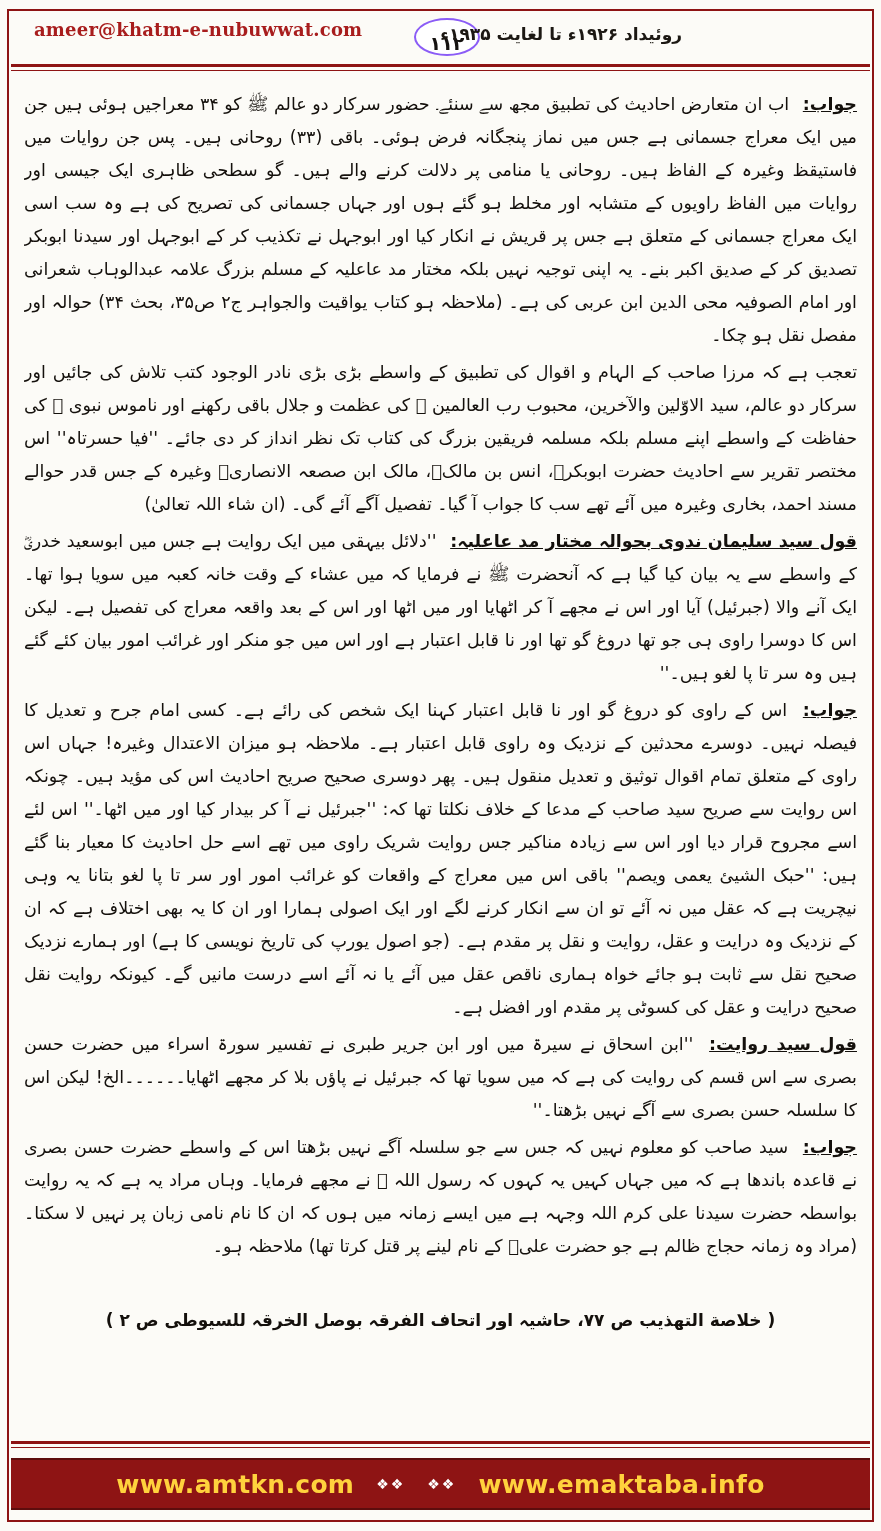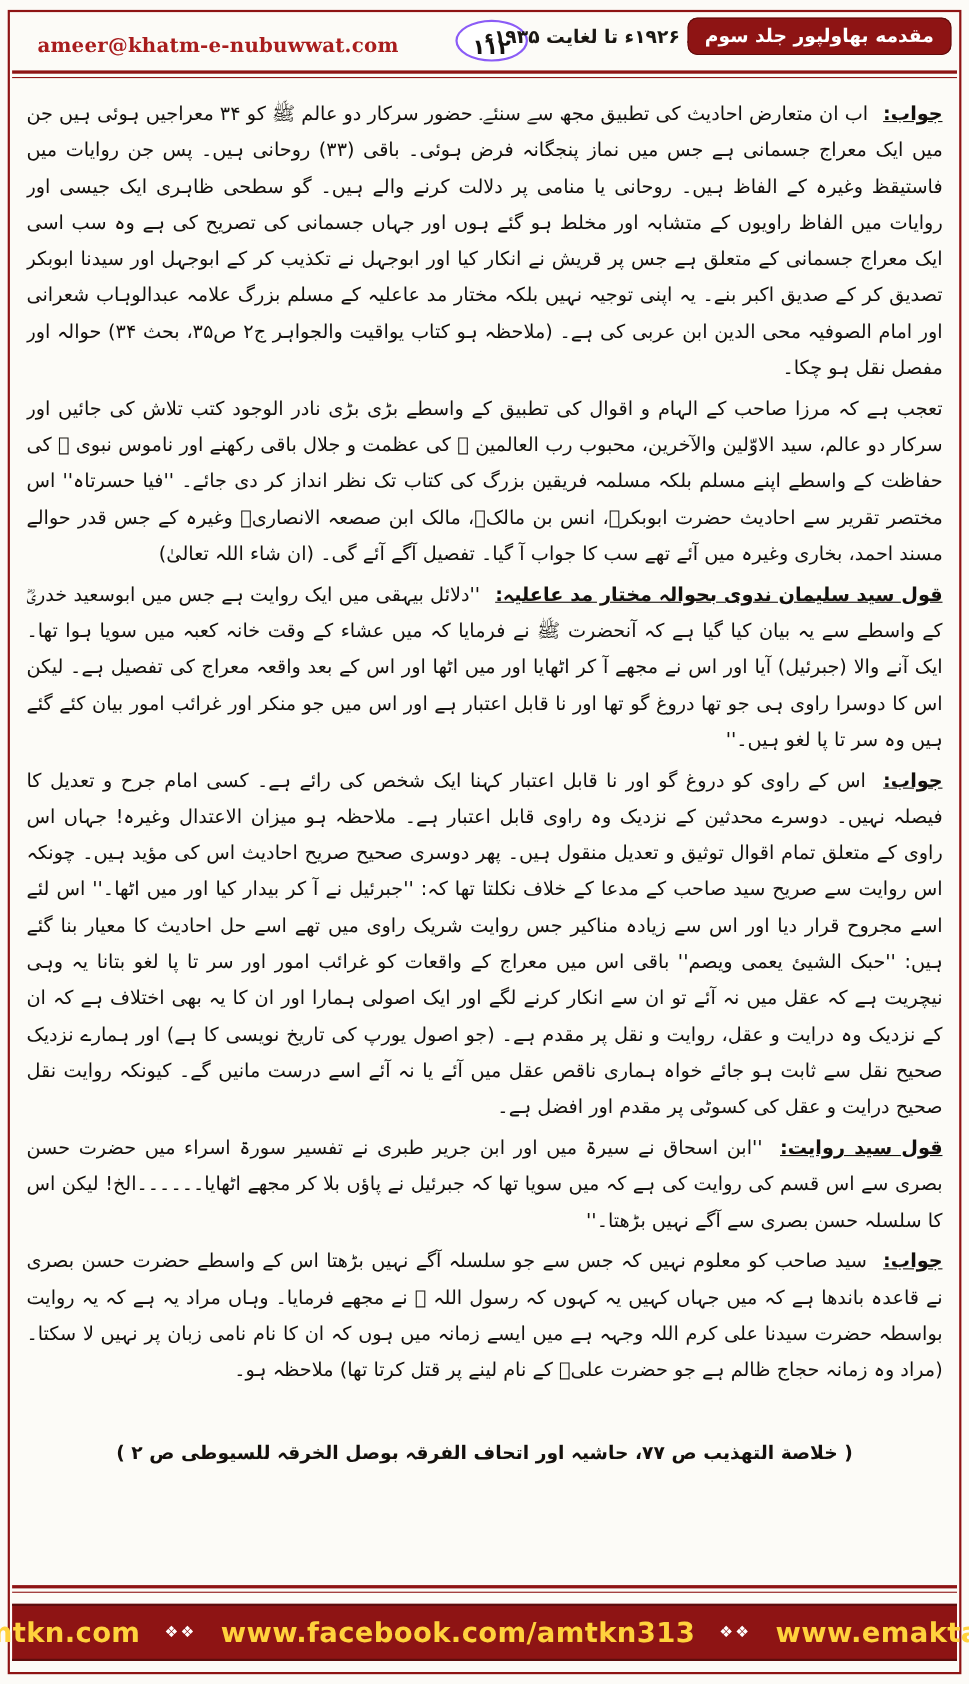--- a/index.html
+++ b/index.html
@@ -11,21 +11,21 @@
   }
   
   .frame{
     position:absolute;top:9px;left:7px;right:7px;bottom:9px;
     border:2px solid #8e1414;
     pointer-events:none;
   }
   
   .header{position:absolute;top:16px;left:14px;right:14px;height:44px;}
   .email{
-    position:absolute;left:20px;top:15px;
+    position:absolute;left:20px;top:3px;
     font-family:"DejaVu Serif",serif;
     font-size:18px;font-weight:bold;color:#a81d1d;
     letter-spacing:0.2px;
   }
   .pagenum{
     position:absolute;left:400px;top:2px;width:62px;height:34px;
     border:2px solid #8b5cf6;border-radius:50%;
     display:flex;align-items:flex-end;justify-content:center;
     font-size:19px;font-weight:bold;background:#fff;
   }
@@ -82,21 +82,20 @@
 <body>
 
 <div class="frame"></div>
 
 <div class="header">
   <div class="email">ameer@khatm-e-nubuwwat.com</div>
   <div class="pagenum">
     <span>۱۱۲</span>
   </div>
   <div class="daterange">روئیداد ۱۹۲۶ء تا لغایت ۱۹۳۵ء</div>
-  <div class="titleblock">مقدمه بهاولپور جلد سوم</div>
 </div>
 
 <div class="rule rule-a"></div>
 <div class="rule rule-b"></div>
 
 <div class="content">
     <div class="para"><span class="para-label">جواب:</span> <span>اب ان متعارض احادیث کی تطبیق مجھ سے سنئے۔ حضور سرکار دو عالم ﷺ کو ۳۴ معراجیں ہوئی ہیں جن میں ایک معراج جسمانی ہے جس میں نماز پنجگانہ فرض ہوئی۔ باقی (۳۳) روحانی ہیں۔ پس جن روایات میں فاستیقظ وغیرہ کے الفاظ ہیں۔ روحانی یا منامی پر دلالت کرنے والے ہیں۔ گو سطحی ظاہری ایک جیسی اور روایات میں الفاظ راویوں کے متشابہ اور مخلط ہو گئے ہوں اور جہاں جسمانی کی تصریح کی ہے وہ سب اسی ایک معراج جسمانی کے متعلق ہے جس پر قریش نے انکار کیا اور ابوجہل نے تکذیب کر کے ابوجہل اور سیدنا ابوبکر تصدیق کر کے صدیق اکبر بنے۔ یہ اپنی توجیہ نہیں بلکہ مختار مد عاعلیہ کے مسلم بزرگ علامہ عبدالوہاب شعرانی اور امام الصوفیہ محی الدین ابن عربی کی ہے۔ (ملاحظہ ہو کتاب یواقیت والجواہر ج۲ ص۳۵، بحث ۳۴) حوالہ اور مفصل نقل ہو چکا۔</span></div>
     <div class="para"><span>تعجب ہے کہ مرزا صاحب کے الہام و اقوال کی تطبیق کے واسطے بڑی بڑی نادر الوجود کتب تلاش کی جائیں اور سرکار دو عالم، سید الاوّلین والآخرین، محبوب رب العالمین ﷺ کی عظمت و جلال باقی رکھنے اور ناموس نبوی ﷺ کی حفاظت کے واسطے اپنے مسلم بلکہ مسلمہ فریقین بزرگ کی کتاب تک نظر انداز کر دی جائے۔ ''فیا حسرتاہ'' اس مختصر تقریر سے احادیث حضرت ابوبکرؓ، انس بن مالکؓ، مالک ابن صصعہ الانصاریؓ وغیرہ کے جس قدر حوالے مسند احمد، بخاری وغیرہ میں آئے تھے سب کا جواب آ گیا۔ تفصیل آگے آئے گی۔ (ان شاء اللہ تعالیٰ)</span></div>
     <div class="para"><span class="para-label">قول سید سلیمان ندوی بحوالہ مختار مد عاعلیہ:</span> <span>''دلائل بیہقی میں ایک روایت ہے جس میں ابوسعید خدریؓ کے واسطے سے یہ بیان کیا گیا ہے کہ آنحضرت ﷺ نے فرمایا کہ میں عشاء کے وقت خانہ کعبہ میں سویا ہوا تھا۔ ایک آنے والا (جبرئیل) آیا اور اس نے مجھے آ کر اٹھایا اور میں اٹھا اور اس کے بعد واقعہ معراج کی تفصیل ہے۔ لیکن اس کا دوسرا راوی ہی جو تھا دروغ گو تھا اور نا قابل اعتبار ہے اور اس میں جو منکر اور غرائب امور بیان کئے گئے ہیں وہ سر تا پا لغو ہیں۔''</span></div>
     <div class="para"><span class="para-label">جواب:</span> <span>اس کے راوی کو دروغ گو اور نا قابل اعتبار کہنا ایک شخص کی رائے ہے۔ کسی امام جرح و تعدیل کا فیصلہ نہیں۔ دوسرے محدثین کے نزدیک وہ راوی قابل اعتبار ہے۔ ملاحظہ ہو میزان الاعتدال وغیرہ! جہاں اس راوی کے متعلق تمام اقوال توثیق و تعدیل منقول ہیں۔ پھر دوسری صحیح صریح احادیث اس کی مؤید ہیں۔ چونکہ اس روایت سے صریح سید صاحب کے مدعا کے خلاف نکلتا تھا کہ: ''جبرئیل نے آ کر بیدار کیا اور میں اٹھا۔'' اس لئے اسے مجروح قرار دیا اور اس سے زیادہ مناکیر جس روایت شریک راوی میں تھے اسے حل احادیث کا معیار بنا گئے ہیں: ''حبک الشیئ یعمی ویصم'' باقی اس میں معراج کے واقعات کو غرائب امور اور سر تا پا لغو بتانا یہ وہی نیچریت ہے کہ عقل میں نہ آئے تو ان سے انکار کرنے لگے اور ایک اصولی ہمارا اور ان کا یہ بھی اختلاف ہے کہ ان کے نزدیک وہ درایت و عقل، روایت و نقل پر مقدم ہے۔ (جو اصول یورپ کی تاریخ نویسی کا ہے) اور ہمارے نزدیک صحیح نقل سے ثابت ہو جائے خواہ ہماری ناقص عقل میں آئے یا نہ آئے اسے درست مانیں گے۔ کیونکہ روایت نقل صحیح درایت و عقل کی کسوٹی پر مقدم اور افضل ہے۔</span></div>
@@ -105,16 +104,15 @@
   </div>
 
 <div class="footnote">( خلاصة التهذيب ص ۷۷، حاشیہ اور اتحاف الفرقہ بوصل الخرقہ للسیوطی ص ۲ )</div>
 
 <div class="rule rule-c"></div>
 <div class="rule rule-d"></div>
 
 <div class="footer">
     <span class="link">www.amtkn.com</span>
     <span class="sep">❖❖</span>
-    <span class="link">www.facebook.com/amtkn313</span>
     <span class="sep">❖❖</span>
     <span class="link">www.emaktaba.info</span>
   </div>
 
 </body></html>

